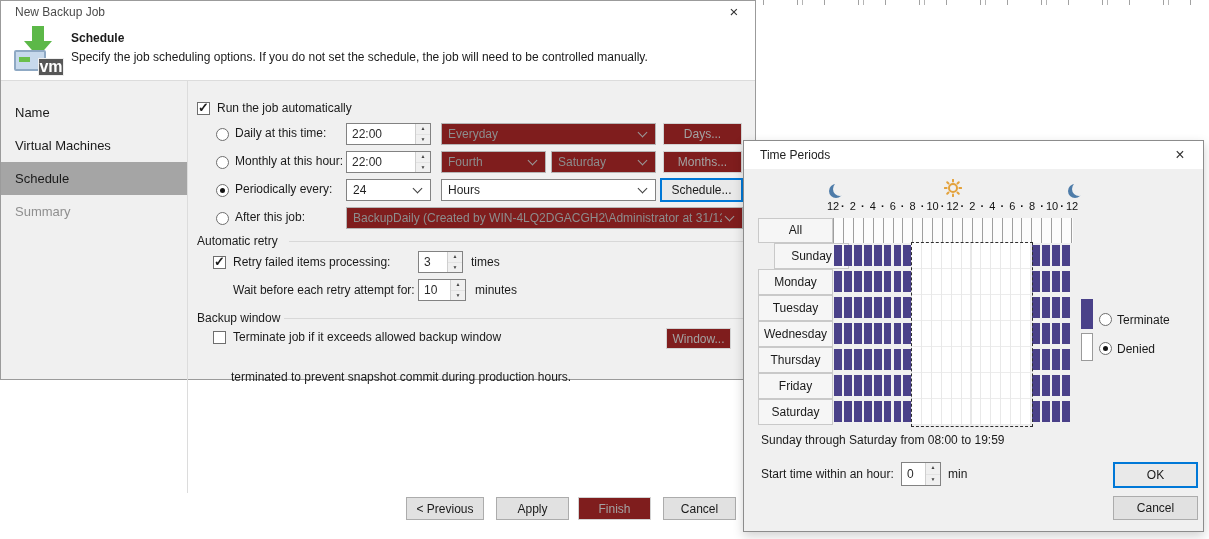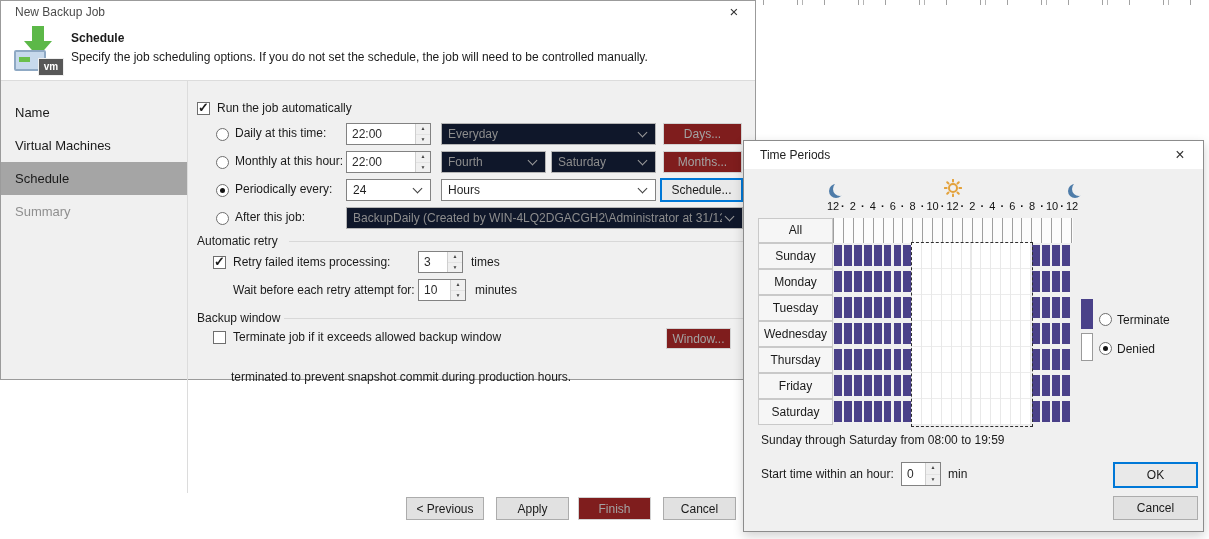--- a/index.html
+++ b/index.html
@@ -27,21 +27,21 @@
   .spin { position:absolute; display:flex; background:#fff; border:1px solid #828282; height:22px; }
   .spin .val { flex:1; padding:3px 4px 0 5px; color:#2b2b2b; }
   .spin .btns { width:15px; display:flex; flex-direction:column; border-left:1px solid #cfcfcf; }
   .spin .btns span { flex:1; background:#f0f0f0; font-size:5px; color:#444; text-align:center; line-height:9px; border-bottom:1px solid #e2e2e2; }
   .spin .btns span:last-child { border-bottom:none; }
 
   .dd { position:absolute; display:flex; align-items:center; background:#fff; border:1px solid #828282; height:22px; }
   .dd .val { flex:1; padding-left:6px; white-space:nowrap; overflow:hidden; color:#1f1f1f; }
   .dd .chev { width:7px; height:7px; border-right:1.4px solid #3f3f3f; border-bottom:1.4px solid #3f3f3f;
               transform:rotate(45deg); margin:-4px 9px 0 4px; flex:none; }
-  .dd.dis { background:#0f172a; border-color:#b5b5b5; }
+  .dd.dis { background:#7f1d1d; border-color:#b5b5b5; }
   .dd.dis .val { color:#8d8d8d; }
   .dd.dis .chev { border-color:#9a9a9a; }
 
   .btn { position:absolute; background:#e1e1e1; border:1px solid #acacac; text-align:center; color:#1a1a1a; font-size:12px; cursor:default; }
   .btn.dis { background:#7f1d1d; border-color:#d2d2d2; color:#a3a3a3; }
   .btn.focus { border:2px solid #0078d7; background:#e9e9e9; }
 
   .group-line { position:absolute; height:1px; background:#d8d8d8; }
 
   
@@ -49,21 +49,21 @@
   #md-header { position:absolute; left:0; top:22px; width:754px; height:58px; background:#fff; border-bottom:1px solid #dcdcdc; }
   #md-header .h-title { position:absolute; left:70px; top:8px; font-weight:bold; font-size:12px; }
   #md-header .h-desc  { position:absolute; left:70px; top:27px; font-size:12px; }
 
   
   #wiz-icon { position:absolute; left:13px; top:3px; width:50px; height:52px; }
   #wiz-icon .win { position:absolute; left:0; top:24px; width:32px; height:21px; background:#c7d9ec; border:2px solid #8fa9c4; border-radius:2px; }
   #wiz-icon .win i { position:absolute; left:3px; top:5px; width:11px; height:5px; background:#6abf4b; }
   #wiz-icon svg { position:absolute; left:9px; top:0; }
   #wiz-icon .vm { position:absolute; left:24px; top:32px; width:26px; height:18px; background:#575757; border:1px solid #efefef;
-                  color:#fff; font-weight:bold; font-size:10px; text-align:center; line-height:16px; }
+                  color:#fff; font-weight:bold; font-size:16px; text-align:center; line-height:16px; }
 
   #md-sidebar { position:absolute; left:0; top:80px; width:186px; height:410px; }
   .sb-item { height:33px; line-height:33px; padding-left:14px; font-size:13px; color:#1a1a1a; }
   .sb-item.sel { background:#a5a5a5; }
   .sb-item.dis { color:#8f8f8f; }
   #md-vline { position:absolute; left:186px; top:80px; width:1px; height:412px; background:#dcdcdc; }
 
   
   #tp-dialog { left:743px; top:140px; width:461px; height:392px; border-color:#8c8c8c; box-shadow:0 4px 10px rgba(0,0,0,.18); z-index:5; }
   #tp-dialog .titlebar { height:28px; }
@@ -276,21 +276,21 @@
       <span class="dot" style="left: 87.5%;">·</span>
       <span style="left: 91.6667%;">10</span>
       <span class="dot" style="left: 95.8333%;">·</span>
       <span style="left: 100%;">12</span>
     </div>
 
   <div class="all-cell" style="top:77px; height:25px; line-height:23px;">All</div>
   <div id="tp-allticks"></div>
 
   <div id="tp-grid">
-      <div class="day-cell" style="top: 102px; height: 26px; line-height: 24px;">Sunday</div>
+      <div class="day-cell" style="top: 102px; height: 26px; line-height: 24px; margin-left: 16px;">Sunday</div>
       <div class="pcell" style="left: 90px; top: 104px; width: 7.92px; height: 21px; background: rgb(74, 65, 137);"></div>
       <div class="pcell" style="left: 99.92px; top: 104px; width: 7.92px; height: 21px; background: rgb(74, 65, 137);"></div>
       <div class="pcell" style="left: 109.83px; top: 104px; width: 7.92px; height: 21px; background: rgb(74, 65, 137);"></div>
       <div class="pcell" style="left: 119.75px; top: 104px; width: 7.92px; height: 21px; background: rgb(74, 65, 137);"></div>
       <div class="pcell" style="left: 129.67px; top: 104px; width: 7.92px; height: 21px; background: rgb(74, 65, 137);"></div>
       <div class="pcell" style="left: 139.58px; top: 104px; width: 7.92px; height: 21px; background: rgb(74, 65, 137);"></div>
       <div class="pcell" style="left: 149.5px; top: 104px; width: 7.92px; height: 21px; background: rgb(74, 65, 137);"></div>
       <div class="pcell" style="left: 159.42px; top: 104px; width: 7.92px; height: 21px; background: rgb(74, 65, 137);"></div>
       <div class="pcell" style="left: 288.33px; top: 104px; width: 7.92px; height: 21px; background: rgb(74, 65, 137);"></div>
       <div class="pcell" style="left: 298.25px; top: 104px; width: 7.92px; height: 21px; background: rgb(74, 65, 137);"></div>

